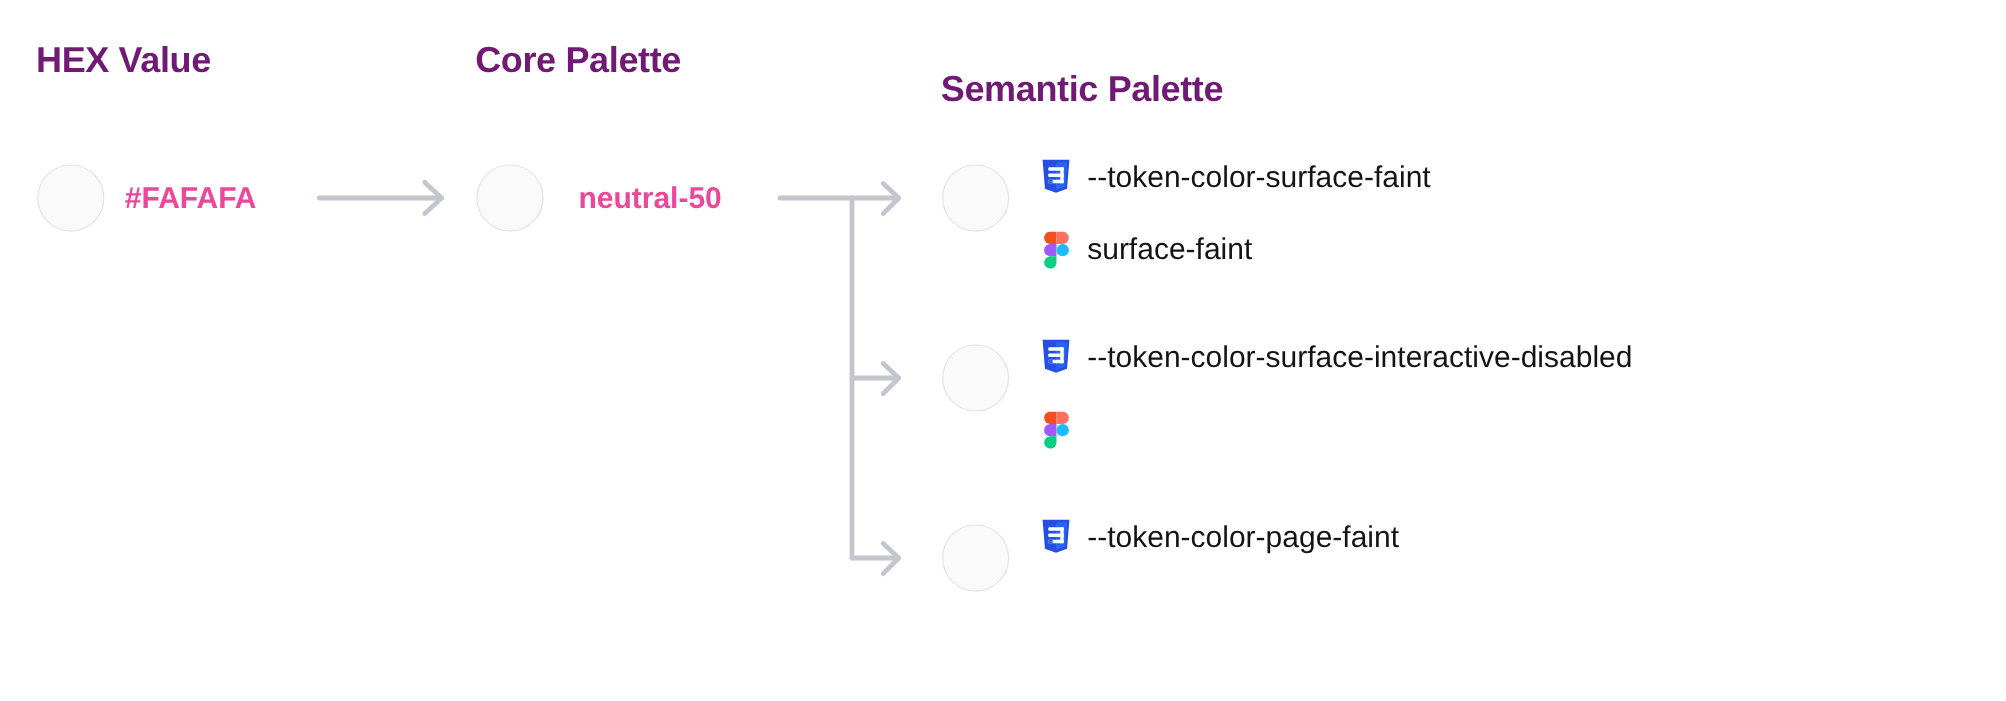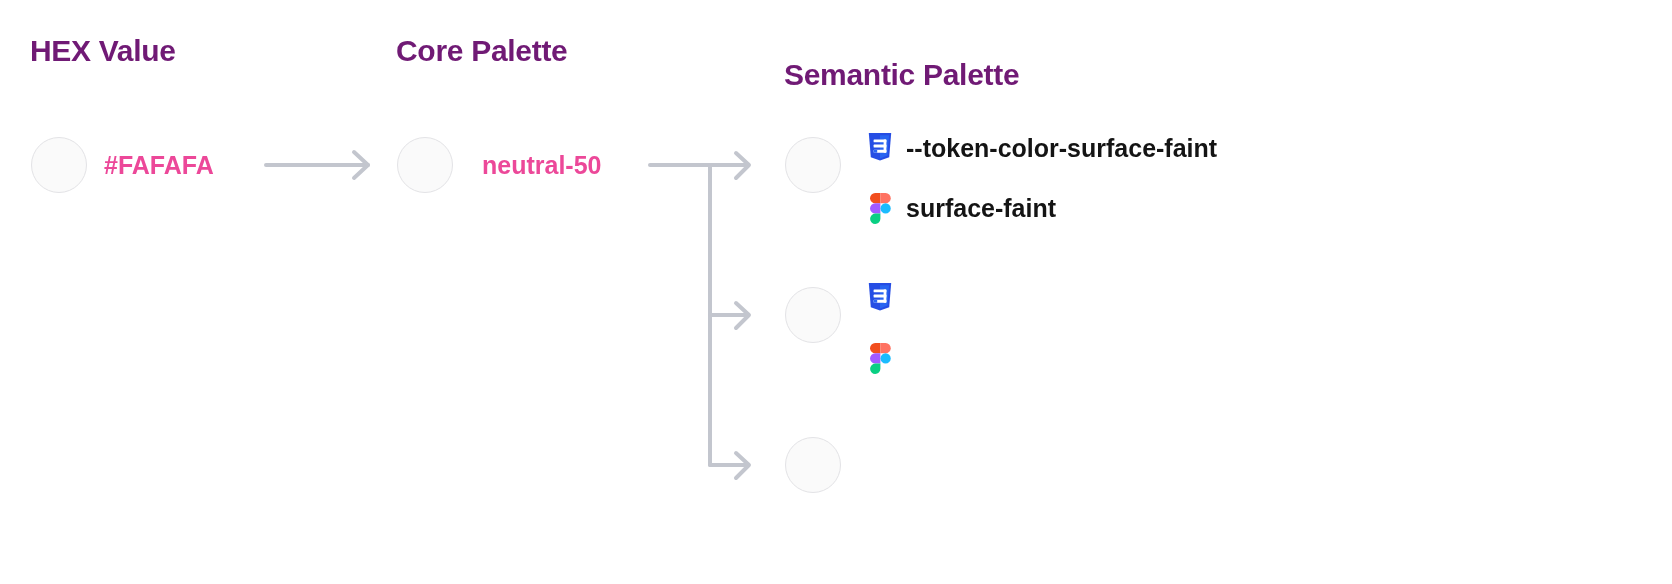--- a/index.html
+++ b/index.html
@@ -87,21 +87,21 @@
   .token-row {
     display: flex;
     align-items: center;
     height: 60px;
     gap: 12px;
     white-space: nowrap;
   }
 
   .token-text {
     font-size: 25px;
-    font-weight: 700;
+    font-weight: 400;
     color: #141414;
     line-height: 1;
     white-space: nowrap;
   }
 
   .icon-slot {
     width: 28px;
     height: 32px;
     display: flex;
     align-items: center;
@@ -195,33 +195,48 @@
         <svg width="26" height="30" viewBox="0 0 26 30" aria-hidden="true">
           <path d="M1.8 0 L24.2 0 L22.2 24.2 L13 27.6 L3.8 24.2 Z" fill="#264DE4"></path>
           <path d="M13 2.2 L13 25.4 L20.4 22.6 L22.1 2.2 Z" fill="#2965F1"></path>
           <rect x="6.6" y="6.4" width="12.8" height="2.9" rx="0.6" fill="#FFFFFF"></rect>
           <rect x="6.6" y="11.6" width="12.8" height="2.9" rx="0.6" fill="#FFFFFF"></rect>
           <rect x="6.6" y="16.8" width="12.8" height="2.9" rx="0.6" fill="#FFFFFF"></rect>
           <rect x="16.6" y="6.4" width="2.8" height="13.3" rx="0.6" fill="#FFFFFF"></rect>
           <path d="M6.6 16.8 L10.2 16.8 L10.2 19.7 L6.6 19.7 Z" fill="#2965F1"></path>
         </svg>
       </span>
+      <span class="token-text">--token-color-surface-interactive-disabled</span>
     </div>
 
     <div class="token-row">
       <span class="icon-slot">
         <svg width="21" height="31" viewBox="0 0 21 31" aria-hidden="true">
           <path d="M5.2 0 H10.4 V10.3 H5.2 A5.15 5.15 0 0 1 5.2 0 Z" fill="#F24E1E"></path>
           <path d="M10.4 0 H15.6 A5.15 5.15 0 0 1 15.6 10.3 H10.4 Z" fill="#FF7262"></path>
           <path d="M5.2 10.3 H10.4 V20.6 H5.2 A5.15 5.15 0 0 1 5.2 10.3 Z" fill="#A259FF"></path>
           <circle cx="15.6" cy="15.45" r="5.15" fill="#1ABCFE"></circle>
           <path d="M5.2 20.6 H10.4 V25.8 A5.15 5.15 0 1 1 5.2 20.6 Z" fill="#0ACF83"></path>
         </svg>
       </span>
     </div>
   </div>
 
   <div class="token-group" id="token-group-2">
 
+    <div class="token-row">
+      <span class="icon-slot">
+        <svg width="26" height="30" viewBox="0 0 26 30" aria-hidden="true">
+          <path d="M1.8 0 L24.2 0 L22.2 24.2 L13 27.6 L3.8 24.2 Z" fill="#264DE4"></path>
+          <path d="M13 2.2 L13 25.4 L20.4 22.6 L22.1 2.2 Z" fill="#2965F1"></path>
+          <rect x="6.6" y="6.4" width="12.8" height="2.9" rx="0.6" fill="#FFFFFF"></rect>
+          <rect x="6.6" y="11.6" width="12.8" height="2.9" rx="0.6" fill="#FFFFFF"></rect>
+          <rect x="6.6" y="16.8" width="12.8" height="2.9" rx="0.6" fill="#FFFFFF"></rect>
+          <rect x="16.6" y="6.4" width="2.8" height="13.3" rx="0.6" fill="#FFFFFF"></rect>
+          <path d="M6.6 16.8 L10.2 16.8 L10.2 19.7 L6.6 19.7 Z" fill="#2965F1"></path>
+        </svg>
+      </span>
+      <span class="token-text">--token-color-page-faint</span>
+    </div>
 
   </div>
 
 </div>
 
 </body></html>

